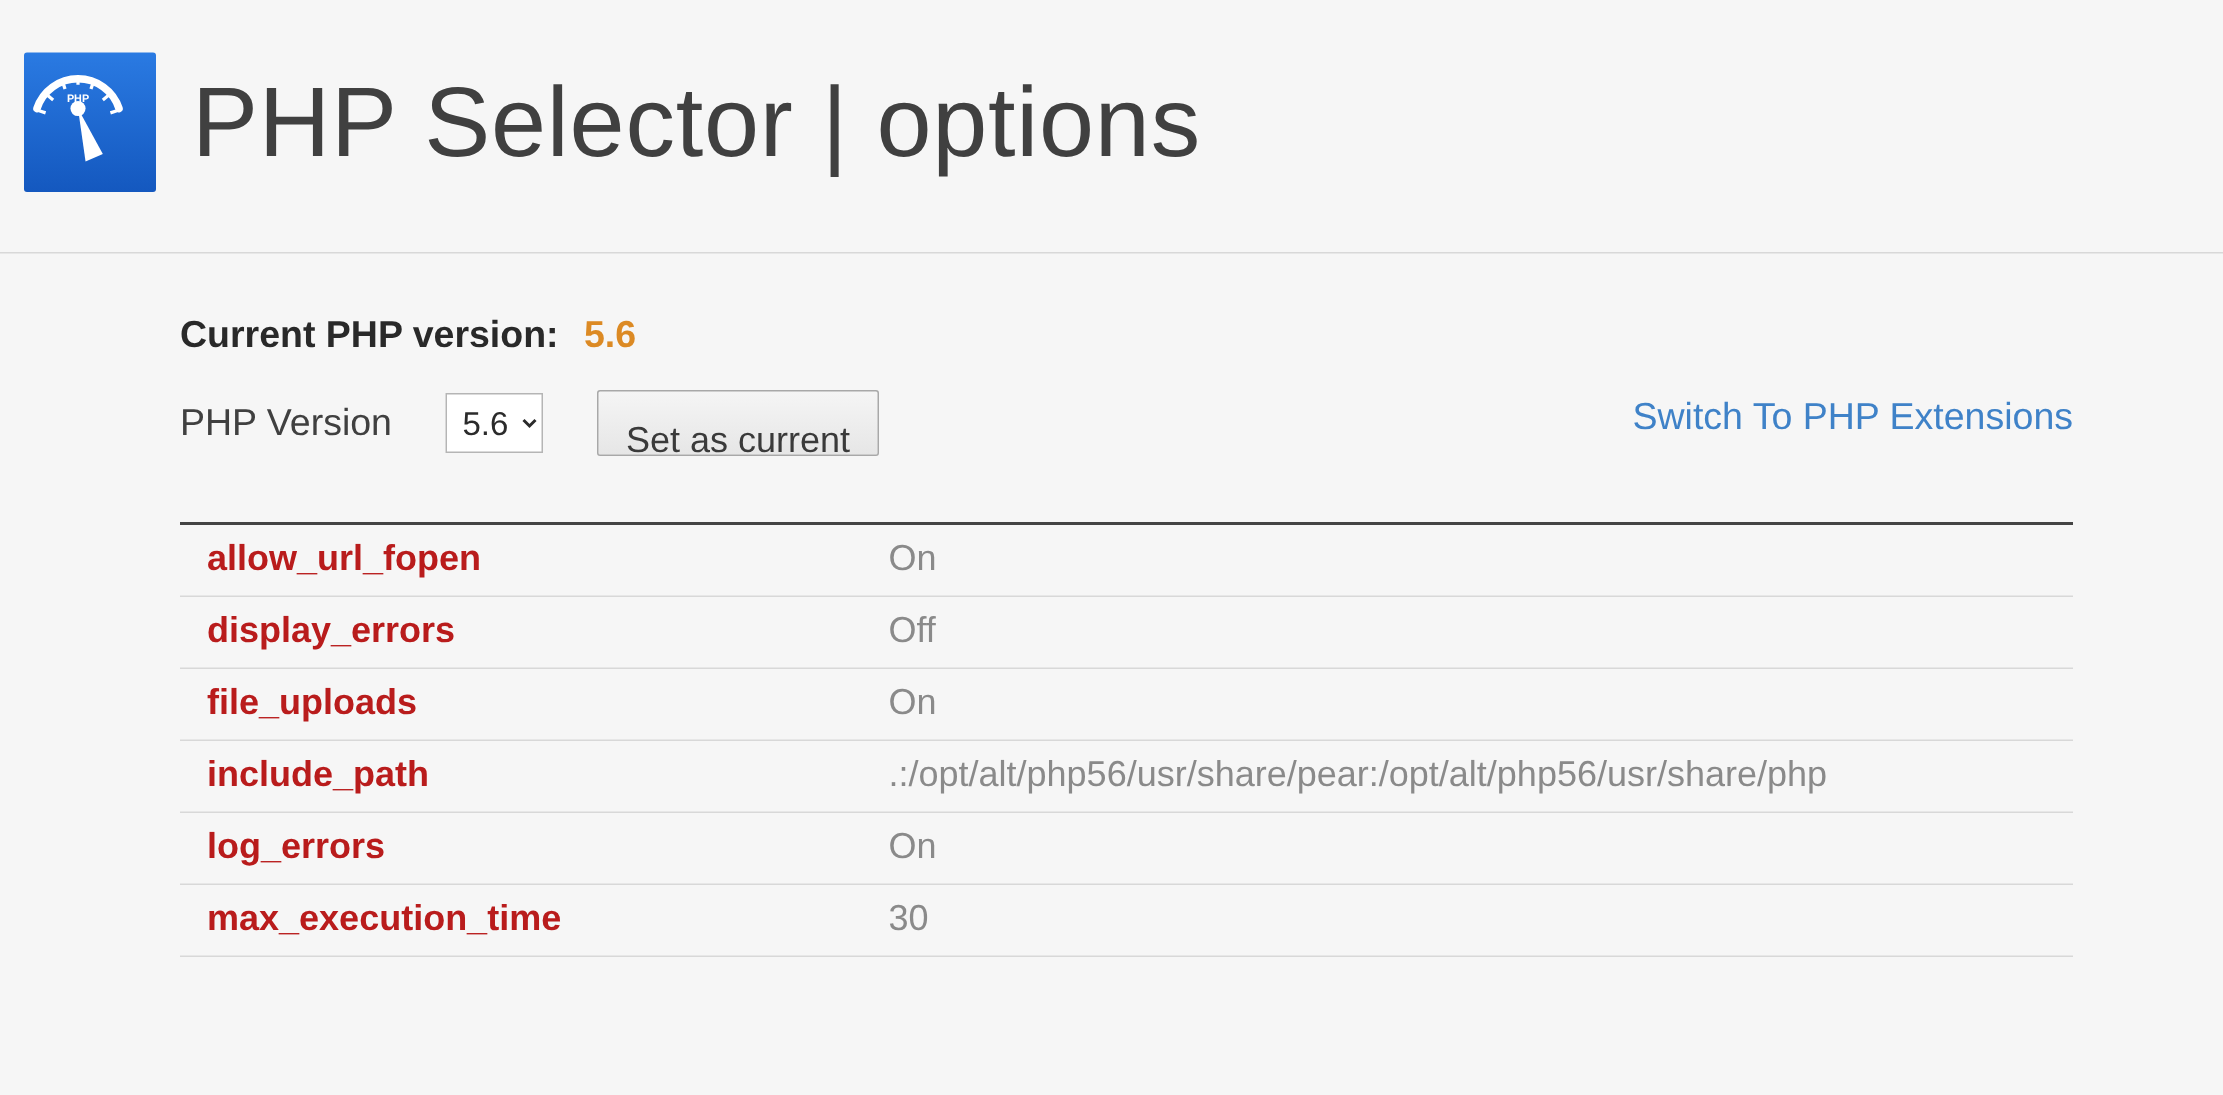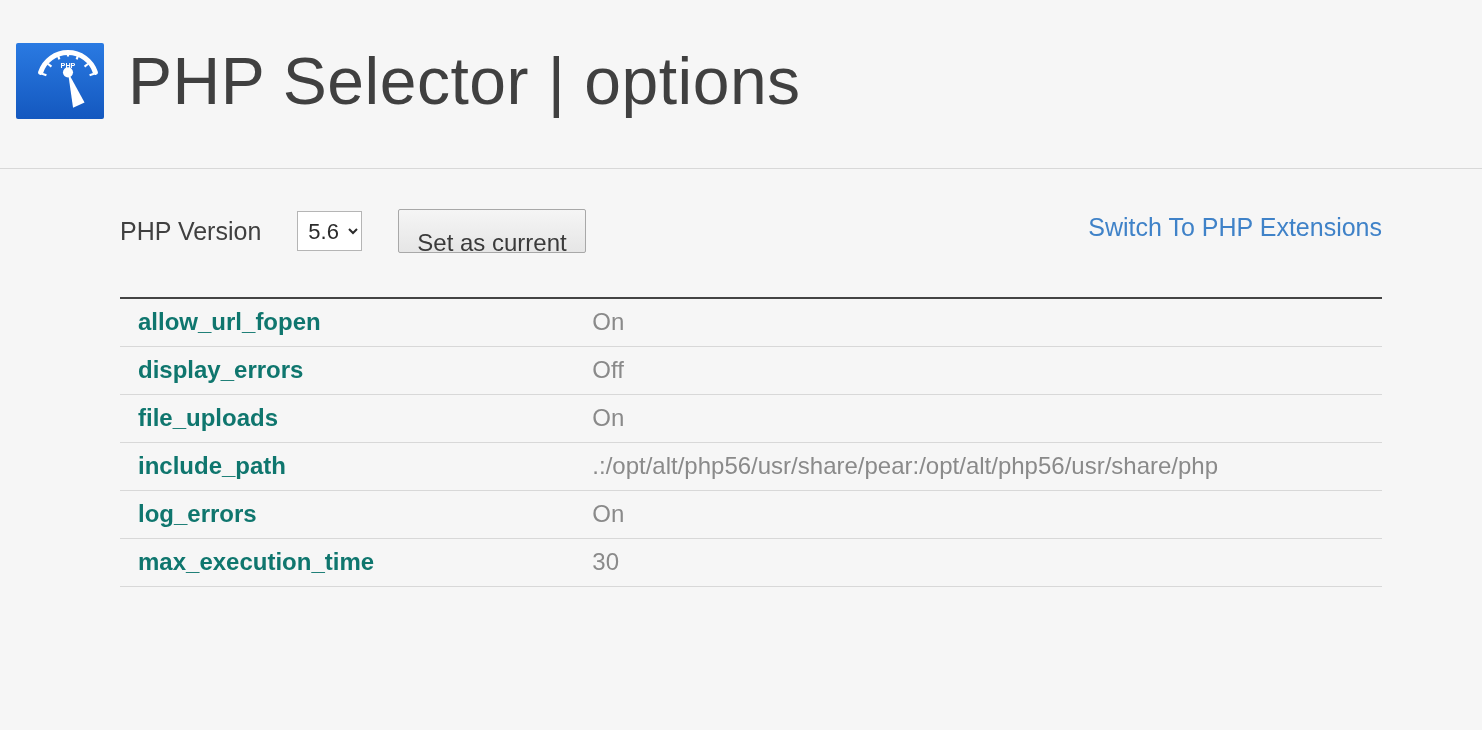--- a/index.html
+++ b/index.html
@@ -30,26 +30,26 @@
 
   
   .header{
     display:flex;
     align-items:center;
     padding:4px 16px 10px 16px;
     border-bottom:1px solid var(--border);
     background:var(--bg);
   }
   .app-icon{
-    width:88px;height:76px;
+    width:88px;height:93px;
     background:linear-gradient(180deg,#2a7ae2 0%,#1458bf 100%);
     border-radius:2px;
     display:flex;
     align-items:center;
-    justify-content:flex-end;
+    justify-content:flex-start;
     flex-shrink:0;
     margin-right:24px;
   }
   .app-icon svg{width:72px;height:72px;}
   .page-title{
     font-size:66px;
     font-weight:300;
     color:var(--text);
     letter-spacing:.5px;
     line-height:1;
@@ -122,21 +122,21 @@
     padding:5px 6px 6px 18px;
     font-size:24px;
     line-height:1.5;
     vertical-align:middle;
     white-space:nowrap;
     overflow:hidden;
     text-overflow:ellipsis;
   }
   table.opts td.k{
     font-weight:700;
-    color:#0f766e;
+    color:#b91c1c;
     width:36%;
   }
   table.opts td.v{
     color:var(--text-muted);
     font-weight:400;
   }
 </style>
 </head>
 <body>
 
@@ -156,20 +156,24 @@
         </g>
         <text x="50" y="32" fill="#ffffff" font-size="10" font-family="Arial" text-anchor="middle" font-weight="700">PHP</text>
         <path d="M50 38 L73 80 L57 87 Z" fill="#ffffff"></path>
         <circle cx="50" cy="38" r="7" fill="#ffffff"></circle>
       </svg>
     </div>
     <h1 class="page-title">PHP Selector | options</h1>
   </div>
 
   <div class="content">
+    <div class="current-line">
+      <span>Current PHP version:</span>
+      <span class="accent">5.6</span>
+    </div>
 
     <div class="controls-row">
       <span class="label">PHP Version</span>
       <select class="version-select">
         <option>5.6</option>
       </select>
       <button class="set-current">Set as current</button>
       <a class="switch-link">Switch To PHP Extensions</a>
     </div>
 

